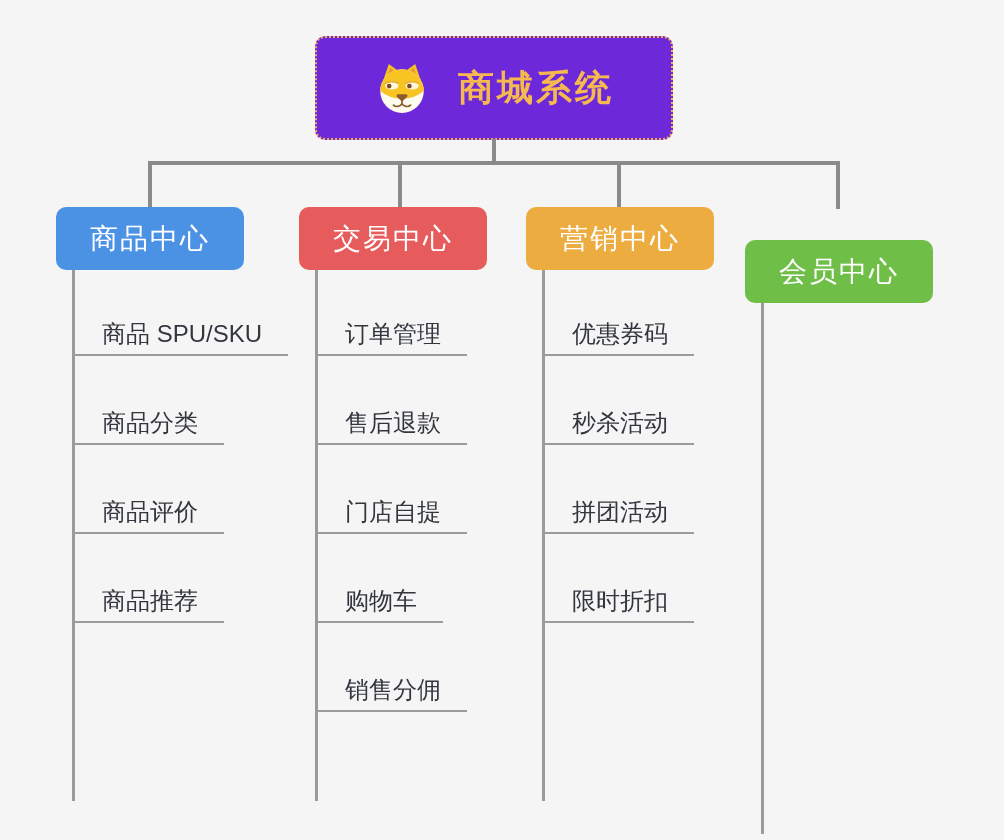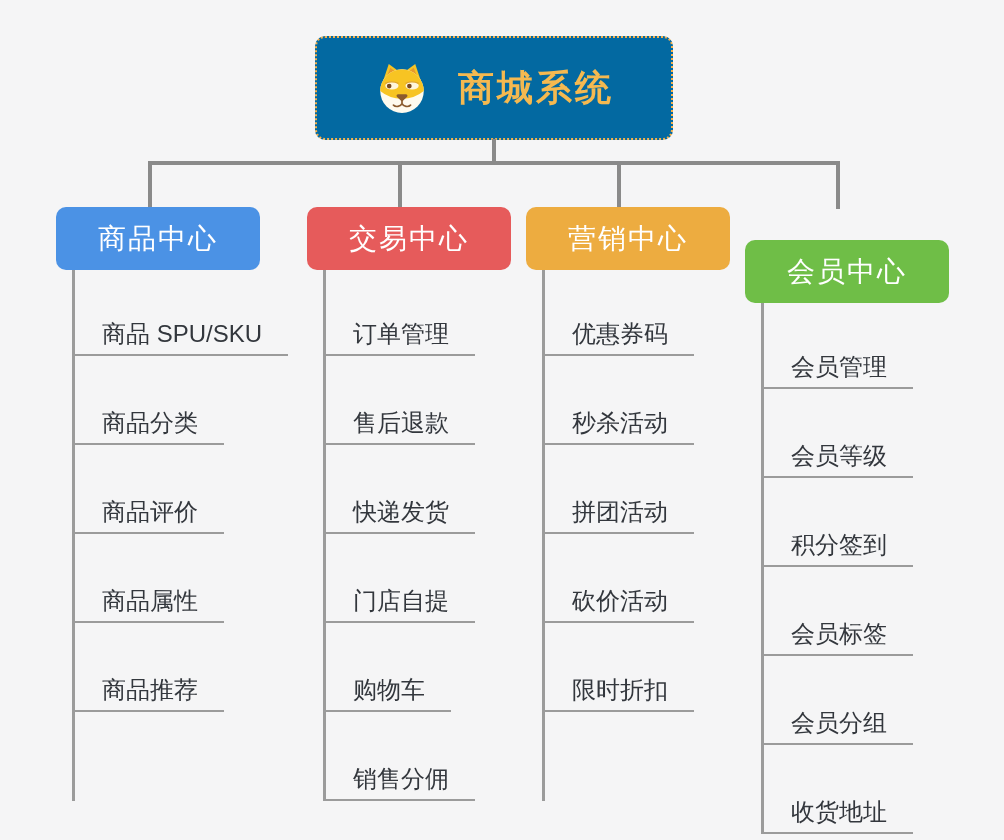--- a/index.html
+++ b/index.html
@@ -13,21 +13,21 @@
     height:840px;
     background:#F5F5F6;
     overflow:hidden;
   }
 
   
   .root-node{
     position:absolute;
     left:315px; top:36px;
     width:358px; height:104px;
-    background:#0369a1;
+    background:#6d28d9;
     border:2px dotted #F4B04C;
     border-radius:10px;
     box-sizing:border-box;
     display:flex;
     align-items:center;
     justify-content:center;
     gap:28px;
   }
   .root-label{
     font-size:36px;
@@ -49,26 +49,26 @@
   .conn.drop.d4{ left:836px; }
 
   
   .branch-col{
     position:absolute;
     top:207px;
     width:188px;
     height:620px;
   }
   .branch-col.c1{ left:56px;  }
-  .branch-col.c2{ left:307px; }
+  .branch-col.c2{ left:299px; }
   .branch-col.c3{ left:526px; }
   .branch-col.c4{ left:745px;margin-top:33px; }
 
   .branch-header{
-    width:204px; height:63px;
+    width:188px; height:63px;
     border-radius:10px;
     box-sizing:border-box;
     display:flex;
     align-items:center;
     justify-content:center;
     color:#FFFFFF;
     font-size:28px;
     letter-spacing:2px;
     white-space:nowrap;
   }
@@ -132,56 +132,45 @@
   <div class="conn drop d3"></div>
   <div class="conn drop d4"></div>
 
   <div class="branch-col c1">
     <div class="branch-header" style="background-color: rgb(75, 146, 229);">商品中心</div>
     <div class="spine"></div>
     <div class="leaves">
       <div class="leaf first">商品 SPU/SKU</div>
       <div class="leaf">商品分类</div>
       <div class="leaf">商品评价</div>
-      <div class="leaf">商品属性</div>
       <div class="leaf">商品推荐</div>
     </div>
   </div>
 
   <div class="branch-col c2">
     <div class="branch-header" style="background-color: rgb(230, 91, 91);">交易中心</div>
     <div class="spine"></div>
     <div class="leaves">
       <div class="leaf first">订单管理</div>
       <div class="leaf">售后退款</div>
-      <div class="leaf">快递发货</div>
       <div class="leaf">门店自提</div>
       <div class="leaf">购物车</div>
       <div class="leaf">销售分佣</div>
     </div>
   </div>
 
   <div class="branch-col c3">
     <div class="branch-header" style="background-color: rgb(237, 172, 64);">营销中心</div>
     <div class="spine"></div>
     <div class="leaves">
       <div class="leaf first">优惠券码</div>
       <div class="leaf">秒杀活动</div>
       <div class="leaf">拼团活动</div>
-      <div class="leaf">砍价活动</div>
       <div class="leaf">限时折扣</div>
     </div>
   </div>
 
   <div class="branch-col c4">
     <div class="branch-header" style="background-color: rgb(111, 190, 71);">会员中心</div>
     <div class="spine"></div>
-    <div class="leaves">
-      <div class="leaf first">会员管理</div>
-      <div class="leaf">会员等级</div>
-      <div class="leaf">积分签到</div>
-      <div class="leaf">会员标签</div>
-      <div class="leaf">会员分组</div>
-      <div class="leaf">收货地址</div>
-    </div>
   </div>
 
 </div>
 
 </body></html>

